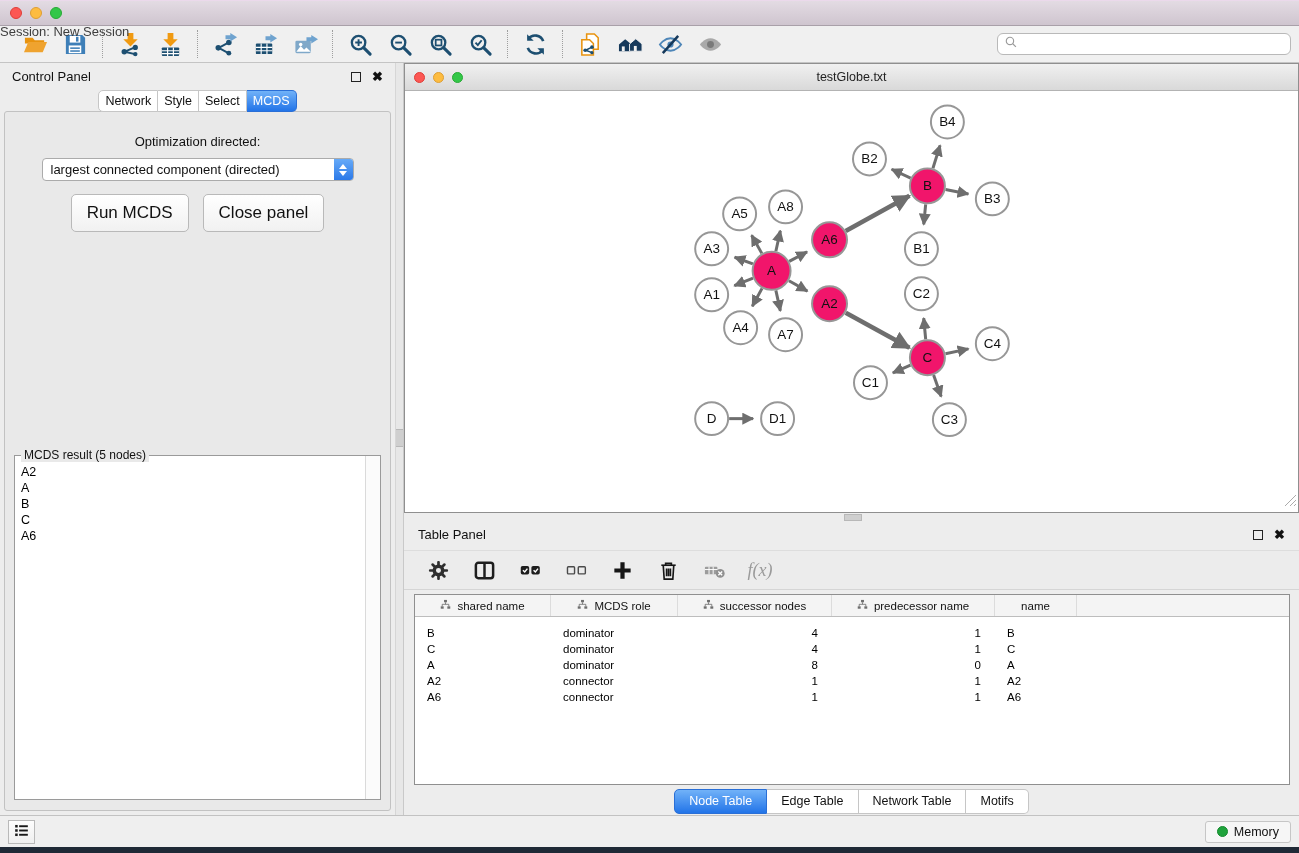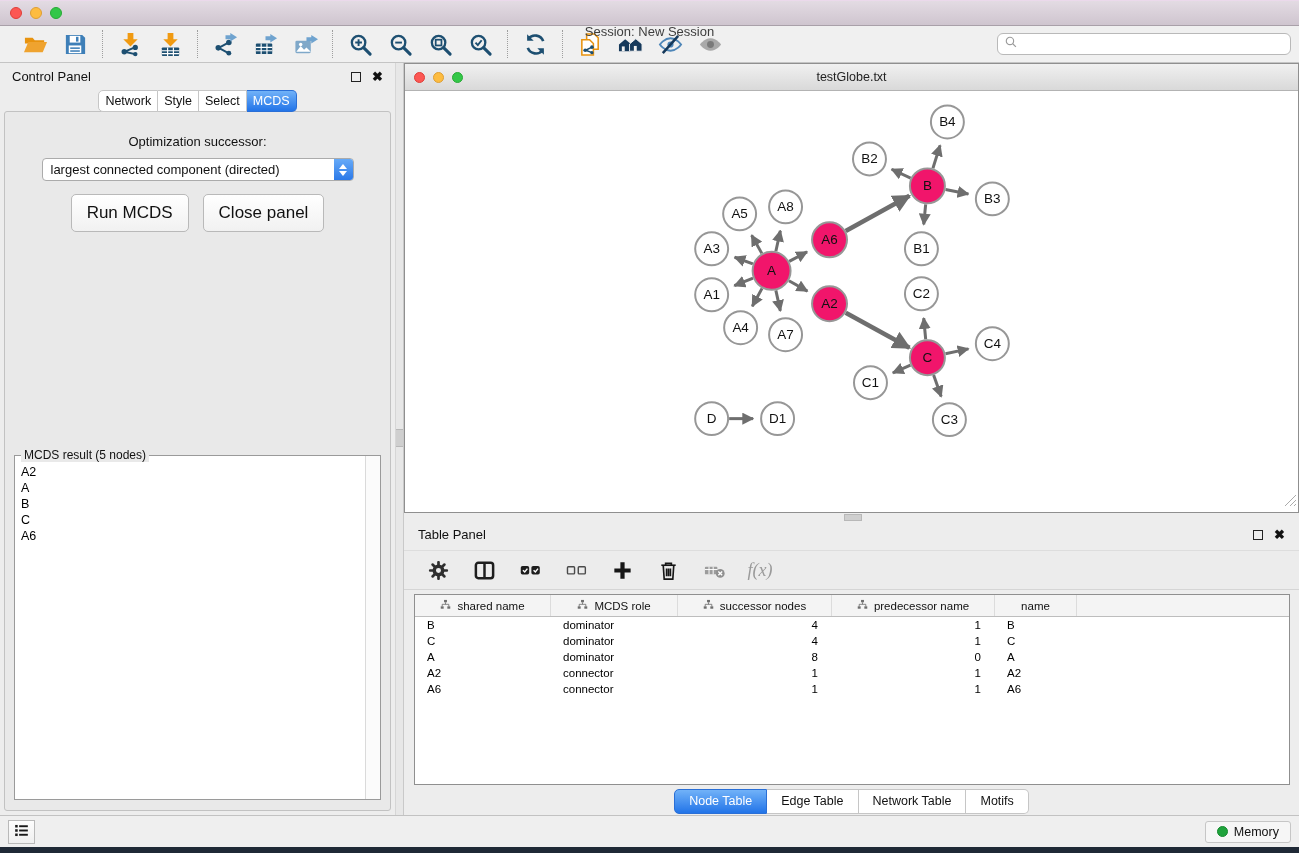--- a/index.html
+++ b/index.html
@@ -6,21 +6,21 @@
   body{width:1299px;height:853px;overflow:hidden;font-family:"Liberation Sans",sans-serif;background:#EDEDED;}
   .app{width:1299px;height:853px;display:flex;flex-direction:column;}
 
   
   .titlebar{height:26px;flex:0 0 26px;background:linear-gradient(#E3DBE3,#CFC5CF);border-top:1px solid #EBD9EB;border-bottom:1px solid #A9A0A9;display:flex;align-items:center;position:relative;box-sizing:border-box;}
   .lights{display:flex;gap:8px;margin-left:10px;z-index:2;}
   .light{width:12px;height:12px;border-radius:50%;box-sizing:border-box;}
   .light.red{background:#FC5753;border:1px solid #DF3E38;}
   .light.yellow{background:#FDBC40;border:1px solid #DE9F34;}
   .light.green{background:#33C748;border:1px solid #27AA35;}
-  .title-text{position:absolute;left:0;right:0;text-align:center;font-size:13px;color:#3E3E3E;margin-top:36px;}
+  .title-text{position:absolute;left:0;right:0;text-align:left;font-size:13px;color:#3E3E3E;margin-top:36px;}
 
   
   .toolbar{height:37px;flex:0 0 37px;background:#F0F0F0;border-bottom:1px solid #C4C4C4;display:flex;align-items:center;padding:0 8px;box-sizing:border-box;}
   .tb-groups{display:flex;align-items:center;height:100%;}
   .tb-group{display:flex;align-items:center;gap:4px;padding:0 9px;}
   .tb-sep{width:0;height:28px;border-left:1px dotted #9E9E9E;}
   .tb-btn{width:36px;height:32px;display:flex;align-items:center;justify-content:center;background:none;border:none;padding:0;cursor:pointer;}
   .tb-btn svg{width:25px;height:25px;display:block;}
   .search{margin-left:auto;width:294px;height:22px;background:#FFF;border:1px solid #B9B9B9;border-radius:6px;display:flex;align-items:center;padding:0 6px;gap:4px;box-sizing:border-box;}
   .search svg{width:14px;height:14px;}
@@ -73,21 +73,21 @@
   .h-divider{height:8px;flex:0 0 8px;background:#EDEDED;position:relative;}
   .h-knob{position:absolute;left:440px;top:1px;width:16px;height:5px;background:#CFCFCF;border:1px solid #B8B8B8;}
 
   
   .table-panel{flex:1;display:flex;flex-direction:column;background:#EDEDED;min-height:0;}
   .tp-toolbar{height:38px;flex:0 0 38px;background:#ECECEC;border-top:1px solid #DDD;border-bottom:1px solid #D5D5D5;display:flex;align-items:center;gap:14px;padding:0 18px;margin-top:2px;}
   .tp-btn{width:32px;height:30px;display:flex;align-items:center;justify-content:center;background:none;border:none;padding:0;cursor:pointer;}
   .tp-btn svg{width:23px;height:23px;display:block;}
   .tp-btn.disabled{cursor:default;}
   .fx-label{font-family:"Liberation Serif",serif;font-style:italic;font-size:18px;color:#9A9A9A;}
-  .table-wrap{flex:1;margin:4px 9px 2px 10px;border:1px solid #8F8F8F;background:#FFF;overflow:hidden;display:flex;flex-direction:column;}
+  .table-wrap{flex:1;margin:4px 9px 2px 10px;border:1px solid #8F8F8F;background:#FFF;overflow:hidden;display:flex;flex-direction:column;gap:8px;}
   .t-head{display:flex;background:#F4F4F4;border-bottom:1px solid #BDBDBD;height:21px;flex:0 0 21px;}
   .t-head .cell{display:flex;align-items:center;justify-content:center;gap:6px;font-size:11.5px;color:#111;border-right:1px solid #DCDCDC;box-sizing:border-box;cursor:pointer;}
   .t-head .cell.cf{border-right:none;}
   .t-head svg{width:11px;height:11px;}
   .t-body{flex:1;}
   .t-row{display:flex;height:16px;align-items:center;}
   .t-row .cell{font-size:11.5px;color:#000;box-sizing:border-box;display:flex;align-items:center;height:100%;}
   .c0{width:136px;flex:0 0 136px;}
   .c1{width:127px;flex:0 0 127px;}
   .c2{width:154px;flex:0 0 154px;}
@@ -329,21 +329,21 @@
       </div>
       <div class="cp-tabs">
         <div class="seg" id="cp-seg">
             <div class="tab">Network</div>
             <div class="tab">Style</div>
             <div class="tab">Select</div>
             <div class="tab active">MCDS</div>
           </div>
       </div>
       <div class="cp-content">
-        <div class="opt-label">Optimization successor:</div>
+        <div class="opt-label">Optimization directed:</div>
         <div class="dropdown">
           <span class="dd-text">largest connected component (directed)</span>
           <span class="dd-step">
             <span class="dd-up"></span>
               <span class="dd-down"></span>
           </span>
         </div>
         <div class="btn-row">
           <button class="btn">Run MCDS</button>
           <button class="btn">Close panel</button>

